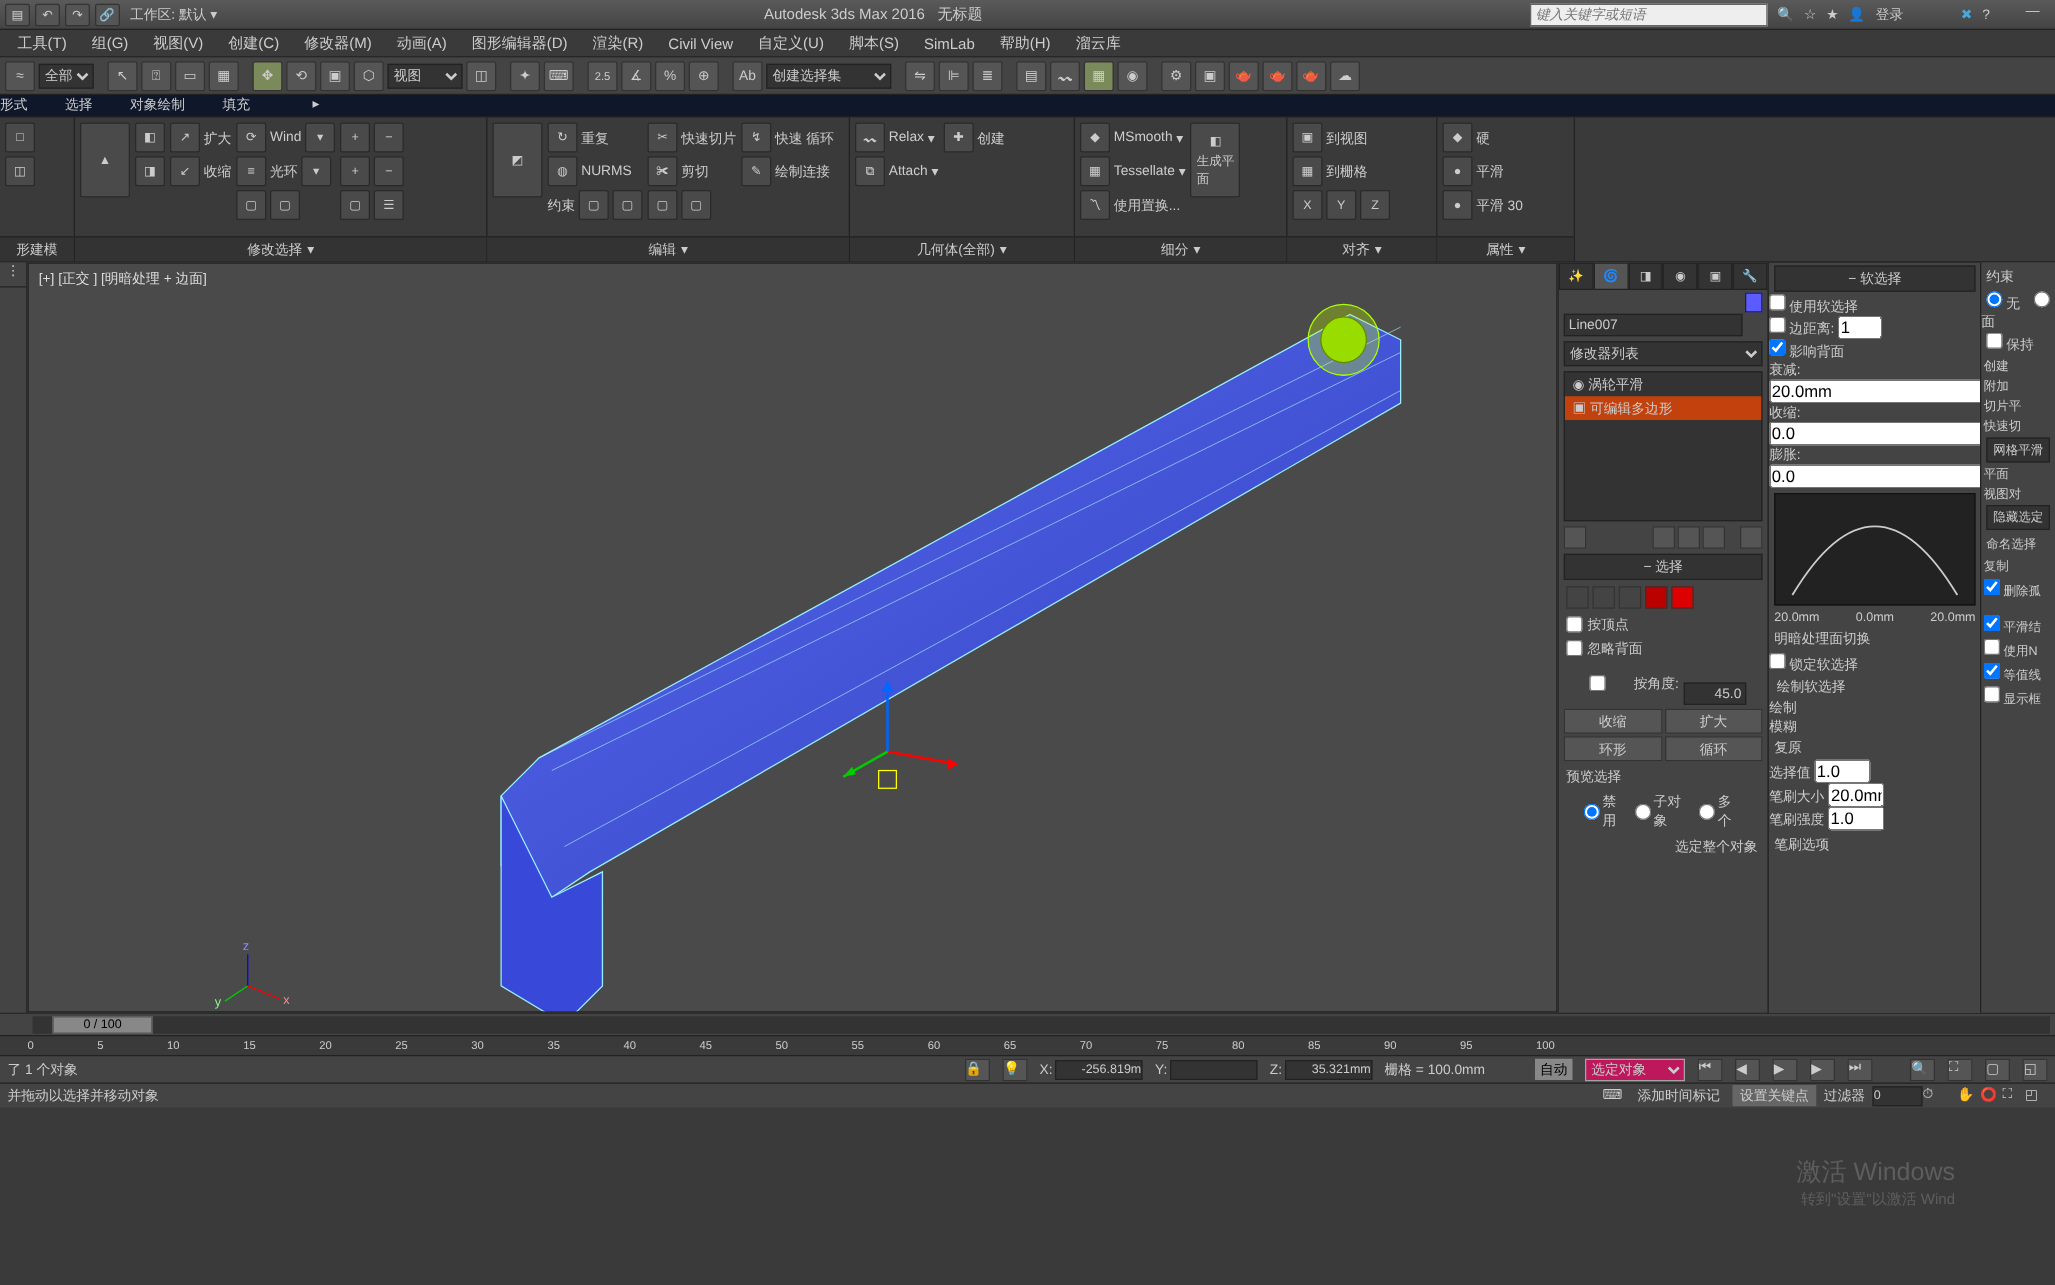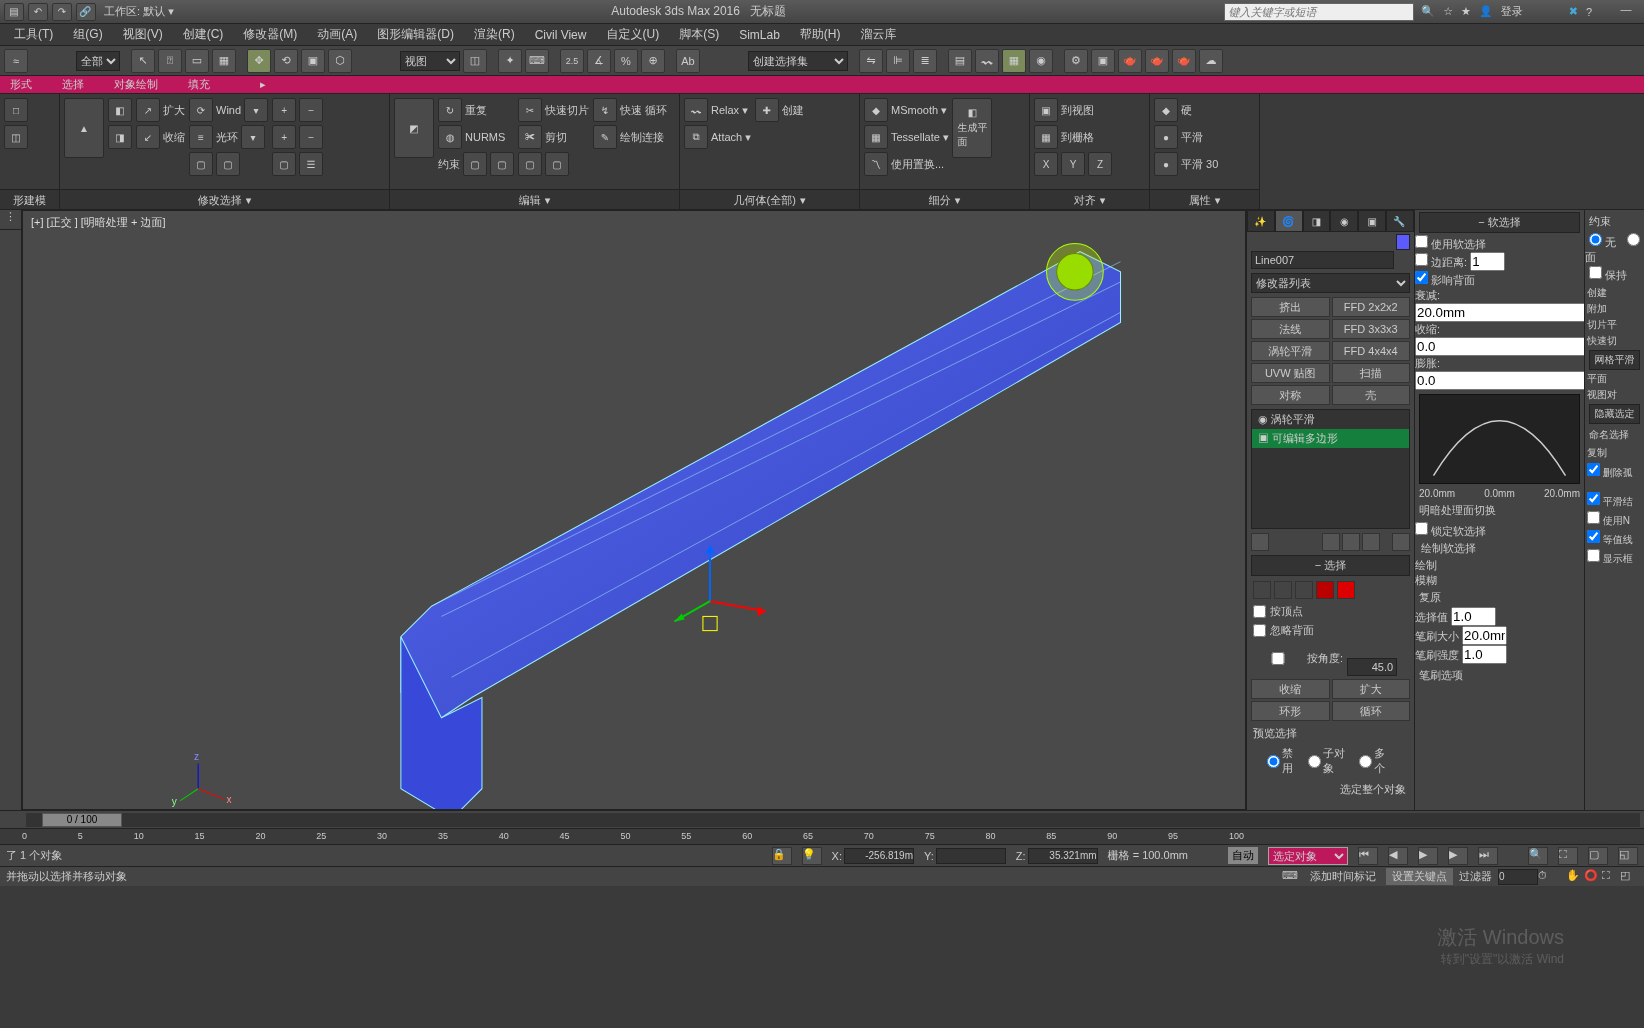--- a/index.html
+++ b/index.html
@@ -15,21 +15,21 @@
 .titlebar .right span { font-size: 11px; }
 .titlebar .winbtns { display: flex; margin-left: 20px; }
 .titlebar .winbtns div { width: 28px; height: 18px; text-align: center; }
 
 .menubar { height: 22px; background: #3a3a3a; display: flex; align-items: center; padding: 0 4px; border-bottom: 1px solid #222; }
 .menubar .item { padding: 2px 10px; font-size: 12px; }
 
 .toolbar1 { height: 30px; background: #444; display: flex; align-items: center; padding: 2px 4px; gap: 3px; border-bottom: 1px solid #222; }
 .toolbar1 .tbtn { width: 24px; height: 24px; background: #555; border: 1px solid #333; border-radius: 2px; display: flex; align-items: center; justify-content: center; font-size: 11px; }
 .toolbar1 .sep { width: 5px; }
-.toolbar1 select { background: #333; color: #ccc; border: 1px solid #222; height: 20px; font-size: 11px; margin-left: 45px; }
+.toolbar1 select { background: #333; color: #ccc; border: 1px solid #222; height: 20px; font-size: 11px; }
 .toolbar1 .active { background: #7a8a5a; }
 
 .ribbon { height: 116px; background: #3a3a3a; display: flex; border-bottom: 1px solid #222; }
 .ribbon-group { border-right: 1px solid #222; display: flex; flex-direction: column; }
 .ribbon-group .body { flex: 1; padding: 4px; display: flex; gap: 4px; }
 .ribbon-group .label { height: 20px; text-align: center; font-size: 11px; background: #333; border-top: 1px solid #222; line-height: 20px; }
 .ribbon-group .label .arrow { margin-left: 4px; }
 .rbtn { min-width: 24px; height: 24px; background: #4a4a4a; border: 1px solid #2a2a2a; border-radius: 2px; display: flex; align-items: center; justify-content: center; font-size: 10px; padding: 0 4px; gap: 3px; }
 .rbtn.big { width: 40px; height: 60px; flex-direction: column; }
 .rcol { display: flex; flex-direction: column; gap: 3px; }
@@ -45,21 +45,21 @@
 .cmdpanel { width: 168px; background: #444; border-left: 1px solid #222; display: flex; flex-direction: column; overflow-y: auto; }
 .cmdpanel .tabs { display: flex; height: 22px; background: #333; }
 .cmdpanel .tabs .t { flex: 1; border: 1px solid #222; display: flex; align-items: center; justify-content: center; font-size: 10px; }
 .cmdpanel .row { padding: 2px 4px; }
 .cmdpanel input[type=text] { width: 100%; background: #333; color: #ccc; border: 1px solid #222; height: 18px; font-size: 11px; padding: 0 3px; margin-top: 17px; }
 .cmdpanel select { width: 100%; background: #333; color: #ccc; border: 1px solid #222; height: 20px; font-size: 11px; }
 .cmdpanel .btngrid { display: grid; grid-template-columns: 1fr 1fr; gap: 2px; padding: 2px 4px; }
 .cmdpanel .pbtn { height: 20px; background: #555; border: 1px solid #333; font-size: 11px; display: flex; align-items: center; justify-content: center; }
 .cmdpanel .stack { margin: 2px 4px; background: #333; border: 1px solid #222; height: 120px; font-size: 11px; }
 .cmdpanel .stack .sitem { padding: 2px 6px; }
-.cmdpanel .stack .sel { background: #15803d; }
+.cmdpanel .stack .sel { background: #c2410c; }
 .cmdpanel .rollhead { background: #333; text-align: center; padding: 2px; font-size: 11px; margin: 2px 4px; border: 1px solid #222; }
 .cmdpanel .chk { display: flex; align-items: center; gap: 4px; padding: 2px 6px; font-size: 11px; }
 .cmdpanel .spin { display: flex; align-items: center; gap: 4px; padding: 1px 6px; font-size: 11px; }
 .cmdpanel .spin input { width: 50px; text-align: right; }
 .cmdpanel .rad { display: flex; align-items: center; gap: 2px; font-size: 11px; }
 .colorswatch { width: 16px; height: 16px; background: #5b5bff; border: 1px solid #222; }
 
 .panel2 { width: 170px; background: #444; border-left: 1px solid #222; overflow-y: auto; }
 .panel3 { width: 60px; background: #444; border-left: 1px solid #222; overflow-y: auto; }
 .rollhead2 { background: #333; text-align: center; padding: 2px; font-size: 11px; margin: 2px 4px; border: 1px solid #222; }
@@ -179,21 +179,21 @@
   <div class="tbtn">◉</div>
   <div class="sep"></div>
   <div class="tbtn">⚙</div>
   <div class="tbtn">▣</div>
   <div class="tbtn">🫖</div>
   <div class="tbtn">🫖</div>
   <div class="tbtn">🫖</div>
   <div class="tbtn">☁</div>
 </div>
 
-<div style="height:18px;background:#be185d;display:flex;align-items:center;padding:0 10px;gap:30px;border-bottom:1px solid #222;font-size:11px;">
+<div style="height:18px;background:#0f172a;display:flex;padding:0 0;gap:30px;border-bottom:1px solid #222;font-size:11px;">
   <span>形式</span>
   <span>选择</span>
   <span>对象绘制</span>
   <span>填充</span>
   <span style="margin-left:20px">▸</span>
 </div>
 
 <div class="ribbon">
   <div class="ribbon-group" style="width:60px">
     <div class="body">
@@ -450,32 +450,20 @@
       <div class="t">◉</div>
       <div class="t">▣</div>
       <div class="t">🔧</div>
     </div>
     <div class="row" style="display:flex;gap:2px">
       <input type="text" value="Line007" style="">
       <div class="colorswatch"></div>
     </div>
     <div class="row">
       <select><option>修改器列表</option></select>
-    </div>
-    <div class="btngrid">
-      <div class="pbtn">挤出</div>
-      <div class="pbtn">FFD 2x2x2</div>
-      <div class="pbtn">法线</div>
-      <div class="pbtn">FFD 3x3x3</div>
-      <div class="pbtn">涡轮平滑</div>
-      <div class="pbtn">FFD 4x4x4</div>
-      <div class="pbtn">UVW 贴图</div>
-      <div class="pbtn">扫描</div>
-      <div class="pbtn">对称</div>
-      <div class="pbtn">壳</div>
     </div>
     <div class="stack">
       <div class="sitem">◉ <span>涡轮平滑</span></div>
       <div class="sitem sel">▣ <span>可编辑多边形</span></div>
     </div>
     <div class="iconbar">
       <div class="ib"></div>
       <div style="flex:1"></div>
       <div class="ib"></div>
       <div class="ib"></div>

